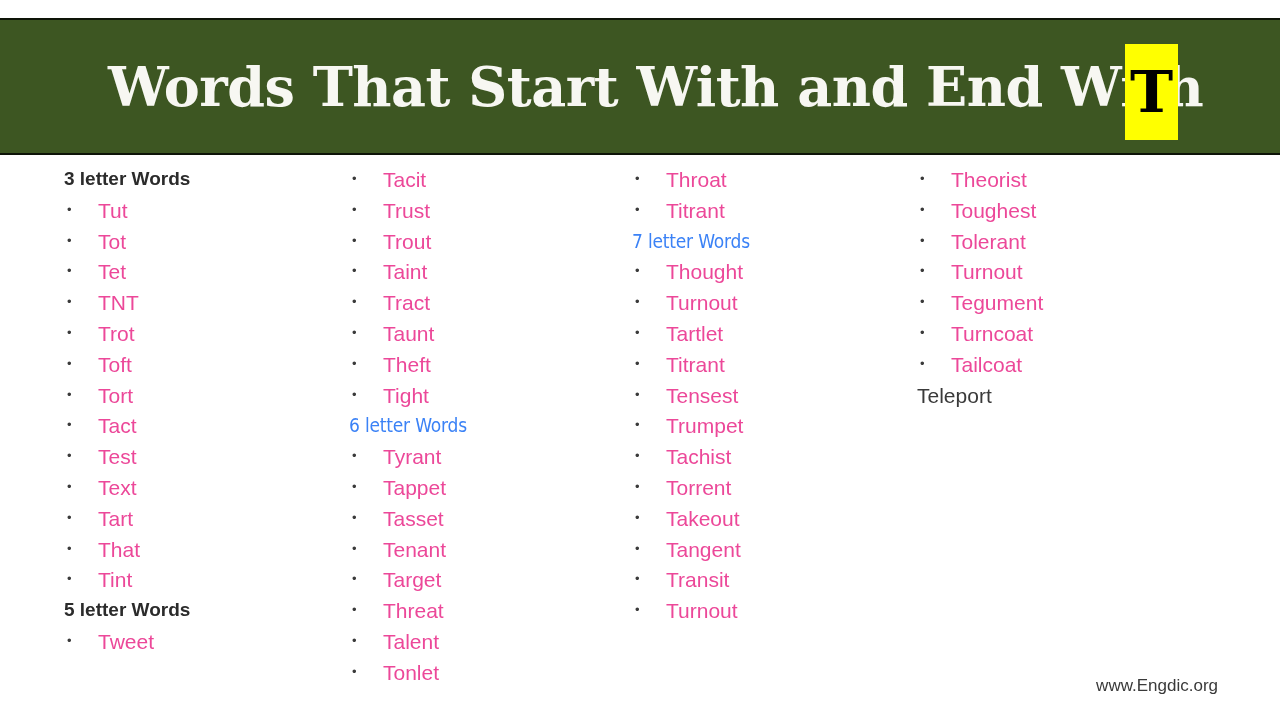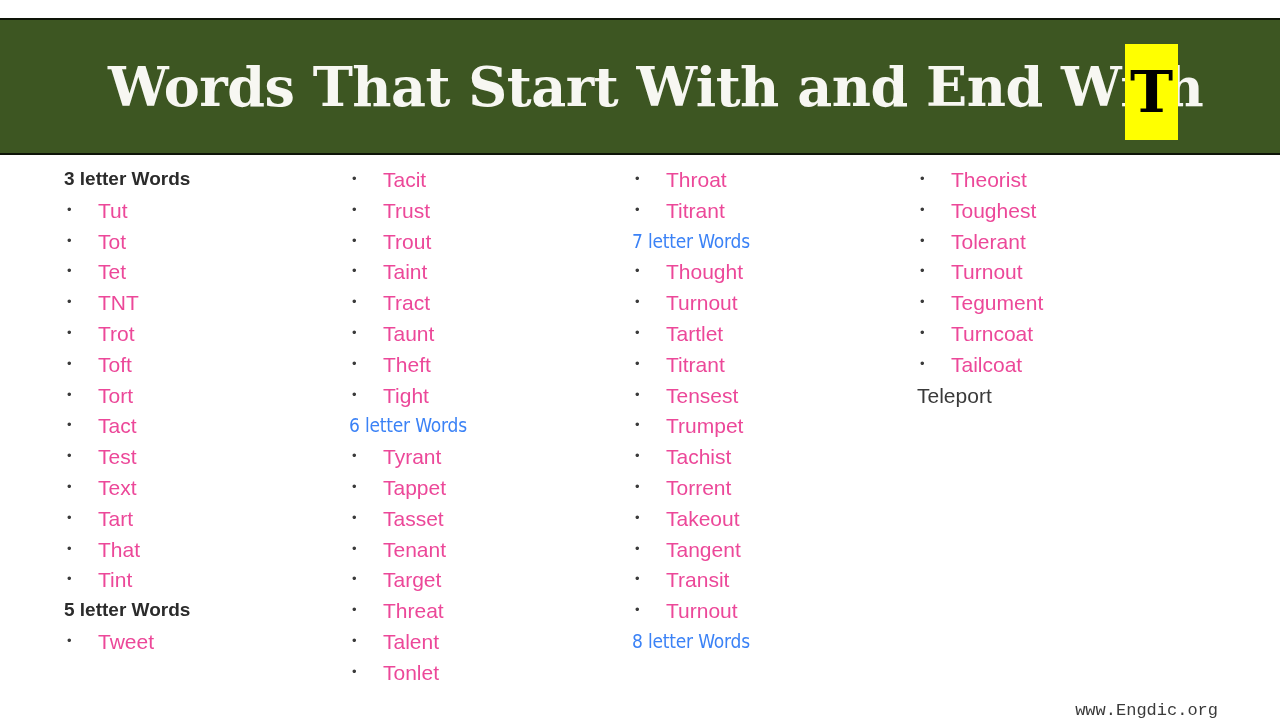--- a/index.html
+++ b/index.html
@@ -128,22 +128,22 @@
     font-size: 21px;
     color: #3a3a3a;
     padding-left: 0;
     text-align: center;
   }
 
   
   #watermark {
     position: absolute;
     right: 62px;
-    bottom: 0;
-    font-family: Liberation Mono, monospace;
+    bottom: 24px;
+    font-family: Liberation Sans, sans-serif;
     font-size: 17px;
     color: #3a3a3a;
     white-space: nowrap;
   }
 </style>
 </head>
 <body>
 
 <div id="header-banner">
   <span id="page-title">Words That Start With and End With</span>
@@ -339,23 +339,20 @@
         <span class="entry-label">Tangent</span>
       </div>
       <div class="entry word">
         <span class="bullet">•</span>
         <span class="entry-label">Transit</span>
       </div>
       <div class="entry word">
         <span class="bullet">•</span>
         <span class="entry-label">Turnout</span>
       </div>
-      <div class="entry heading narrow">
-        <span class="entry-label">8 letter Words</span>
-      </div>
     </div>
   <div class="column col-3">
       <div class="entry word">
         <span class="bullet">•</span>
         <span class="entry-label">Theorist</span>
       </div>
       <div class="entry word">
         <span class="bullet">•</span>
         <span class="entry-label">Toughest</span>
       </div>

